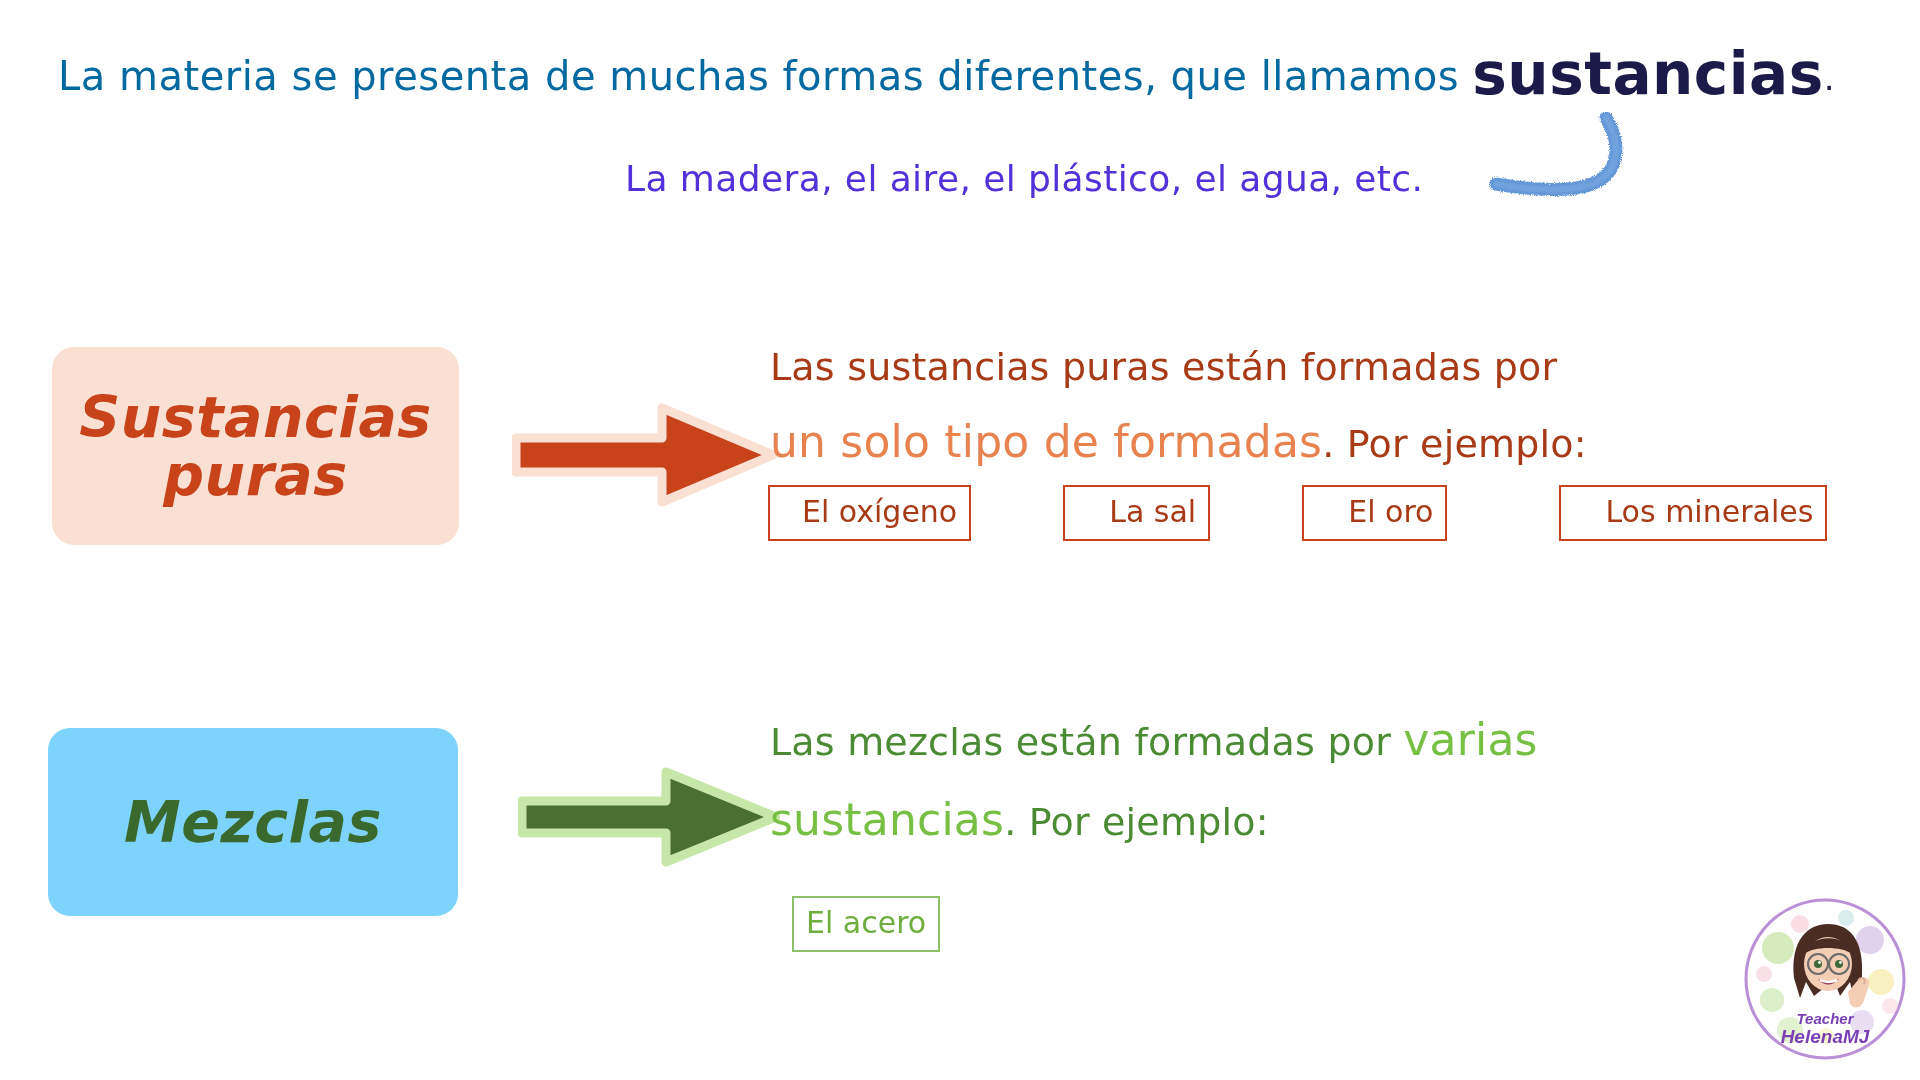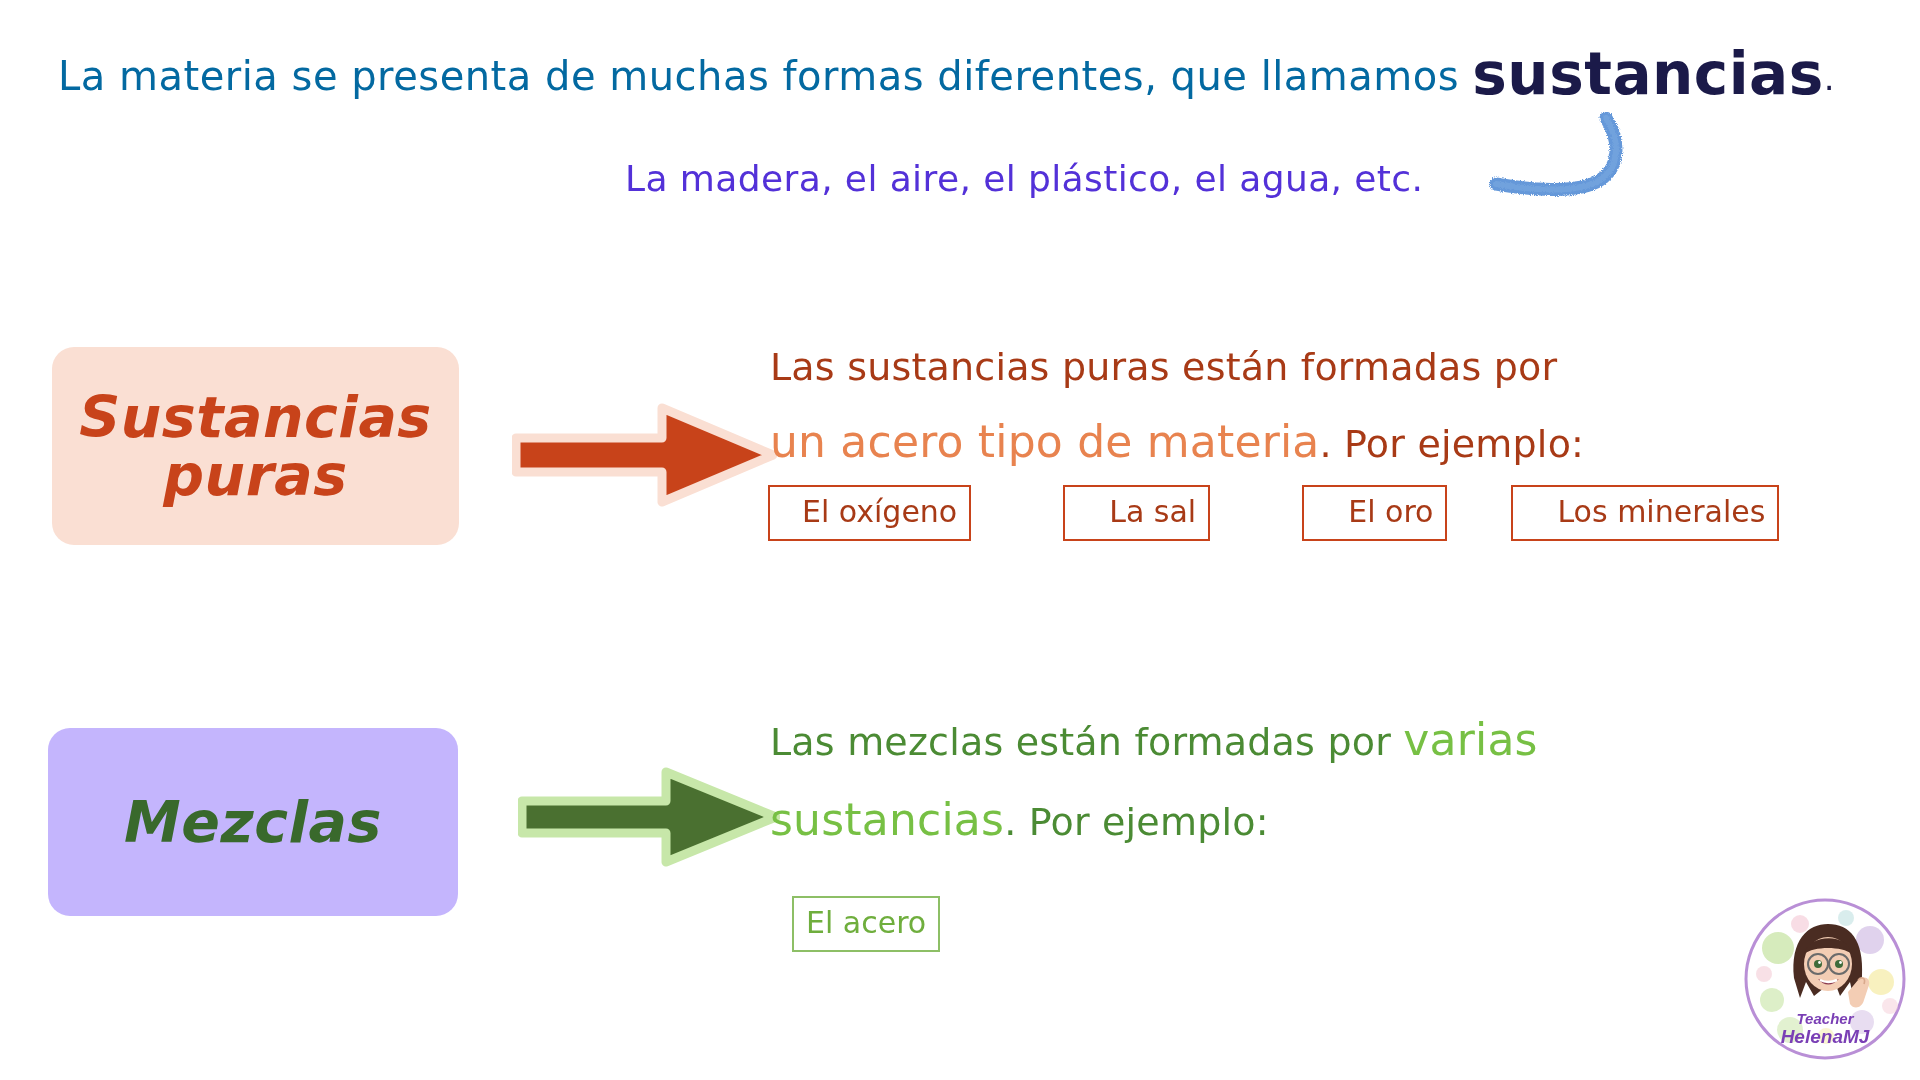--- a/index.html
+++ b/index.html
@@ -83,21 +83,21 @@
     top: 347px;
     width: 407px;
     height: 198px;
     background: #fadfd3;
   }
   #box-mezclas {
     left: 48px;
     top: 728px;
     width: 410px;
     height: 188px;
-    background: #c4b5fd;
+    background: #7dd3fc;
   }
   .cat-label {
     font-family: "DejaVu Sans", sans-serif;
     font-weight: 700;
     font-style: italic;
     line-height: 1.02;
   }
   #box-puras .cat-label {
     font-size: 57px;
     color: #c8431a;
@@ -222,28 +222,28 @@
 
 <svg id="arrow-puras" class="arrow-wrap" viewBox="0 0 265 110" xmlns="http://www.w3.org/2000/svg">
   <polygon points="4,38 150,38 150,8 261,55 150,102 150,72 4,72" fill="#c8431a" stroke="#fadfd3" stroke-width="9" stroke-linejoin="round"></polygon>
 </svg>
 
 <div id="desc-puras" class="desc-block">
   <div class="desc-line">
     <span class="desc-base orange-dark">Las sustancias puras están formadas por</span>
   </div>
   <div class="desc-line">
-    <span class="desc-emph orange-light">un acero tipo de materia</span><span class="desc-base orange-dark">. Por ejemplo:</span>
+    <span class="desc-emph orange-light">un solo tipo de formadas</span><span class="desc-base orange-dark">. Por ejemplo:</span>
   </div>
 </div>
 
 <div id="chips-puras" class="chip-row">
   <div class="chip" style="margin-right:92px;padding-left:32px;">El oxígeno</div>
   <div class="chip" style="margin-right:92px;">La sal</div>
-  <div class="chip" style="margin-right:64px;">El oro</div>
+  <div class="chip" style="margin-right:112px;">El oro</div>
   <div class="chip">Los minerales</div>
 </div>
 
 <div id="box-mezclas" class="cat-box">
   <div class="cat-label">Mezclas</div>
 </div>
 
 <svg id="arrow-mezclas" class="arrow-wrap" viewBox="0 0 262 104" xmlns="http://www.w3.org/2000/svg">
   <polygon points="4,36 148,36 148,7 258,52 148,97 148,68 4,68" fill="#4a7030" stroke="#c7e7a9" stroke-width="9" stroke-linejoin="round"></polygon>
 </svg>

